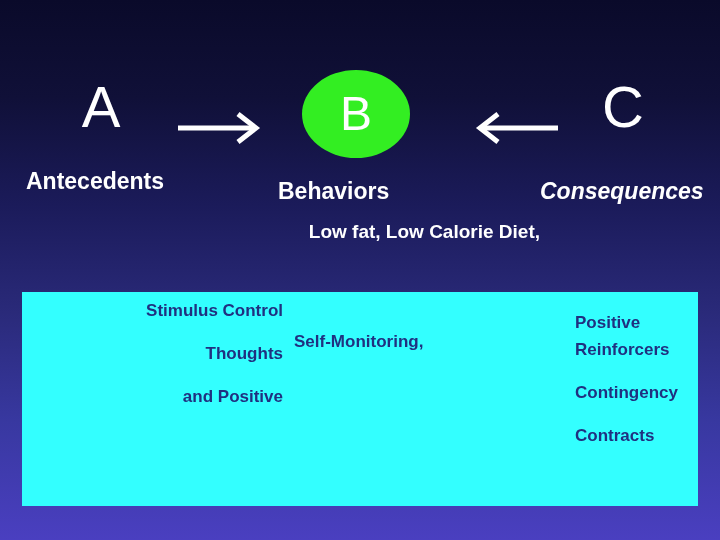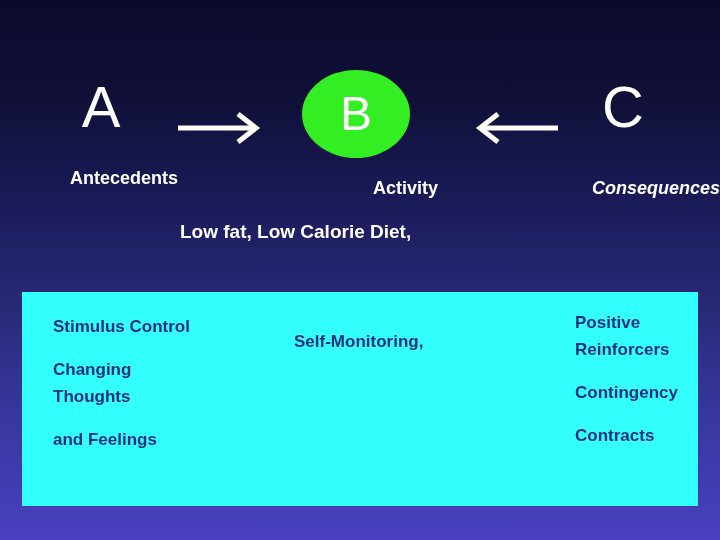--- a/index.html
+++ b/index.html
@@ -34,23 +34,23 @@
     line-height: 58px;
     font-weight: normal;
     text-align: center;
   }
   #letter-a { left: 56px;  top: 78px;  width: 90px; }
   #letter-c { left: 578px; top: 78px;  width: 90px; }
 
   .caption {
     position: absolute;
     color: #ffffff;
-    font-size: 18px;
+    font-size: 23px;
     font-weight: bold;
-    text-align: right;
+    text-align: left;
     white-space: nowrap;
   }
   #caption-a { left: 26px;  top: 168px; width: 152px; }
   #caption-b { left: 278px; top: 178px; width: 160px; }
   #caption-c { left: 540px; top: 178px; width: 180px; font-style: italic; }
 
   .circle-b {
     position: absolute;
     left: 302px;
     top: 70px;
@@ -78,42 +78,42 @@
 
   
   #diet-text {
     position: absolute;
     left: 180px;
     top: 218px;
     width: 360px;
     color: #ffffff;
     font-size: 19px;
     font-weight: bold;
-    text-align: left;
+    text-align: right;
     line-height: 27px;
   }
 
   
   .panel {
     position: absolute;
     left: 22px;
     top: 292px;
     width: 674px;
     height: 212px;
     background: #33ffff;
     border: 1px solid #33ffff;
   }
   .panel-col {
     position: absolute;
     color: #203080;
     font-size: 17px;
     font-weight: bold;
     line-height: 27px;
   }
-  #col-left   { left: 30px;  top: 20px;  width: 230px; }
+  #col-left   { left: 30px;  top: 4px;  width: 230px; text-align: right; }
   #col-mid    { left: 271px; top: 35px;  width: 230px; }
   #col-right  { left: 552px; top: 16px;  width: 160px; }
   .panel-line { display: block; }
   .gap-line   { display: block; height: 16px; }
 </style>
 </head>
 <body>
 
 <div class="slide">
 
@@ -133,36 +133,35 @@
   <div class="arrow" id="arrow-left">
     <svg width="88" height="40" viewBox="0 0 88 40" xmlns="http://www.w3.org/2000/svg">
       <line x1="10" y1="20" x2="86" y2="20" stroke="#ffffff" stroke-width="5"></line>
       <polyline points="26,6 8,20 26,34" fill="none" stroke="#ffffff" stroke-width="5"></polyline>
     </svg>
   </div>
 
   <div class="letter" id="letter-c">C</div>
 
   <div class="caption" id="caption-a">Antecedents</div>
-  <div class="caption" id="caption-b">Activity</div>
+  <div class="caption" id="caption-b">Behaviors</div>
   <div class="caption" id="caption-c">Consequences</div>
 
   <div id="diet-text">
     <span class="panel-line">Low fat, Low Calorie Diet,</span>
   </div>
 
   <div class="panel">
 
     <div class="panel-col" id="col-left">
       <span class="panel-line">Stimulus Control</span>
       <span class="gap-line"></span>
-      <span class="panel-line">Changing</span>
       <span class="panel-line">Thoughts</span>
       <span class="gap-line"></span>
-      <span class="panel-line">and Feelings</span>
+      <span class="panel-line">and Positive</span>
     </div>
 
     <div class="panel-col" id="col-mid">
       <span class="panel-line">Self-Monitoring,</span>
     </div>
 
     <div class="panel-col" id="col-right">
       <span class="panel-line">Positive</span>
       <span class="panel-line">Reinforcers</span>
       <span class="gap-line"></span>

